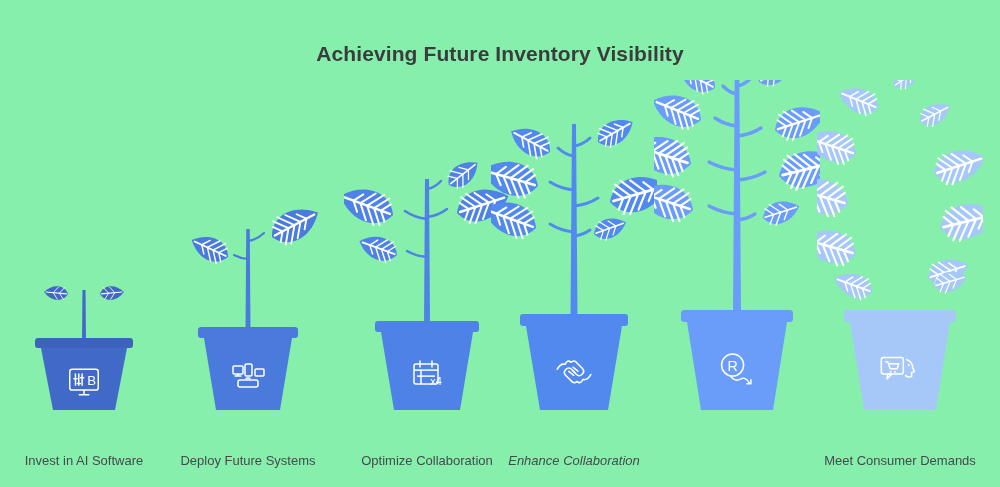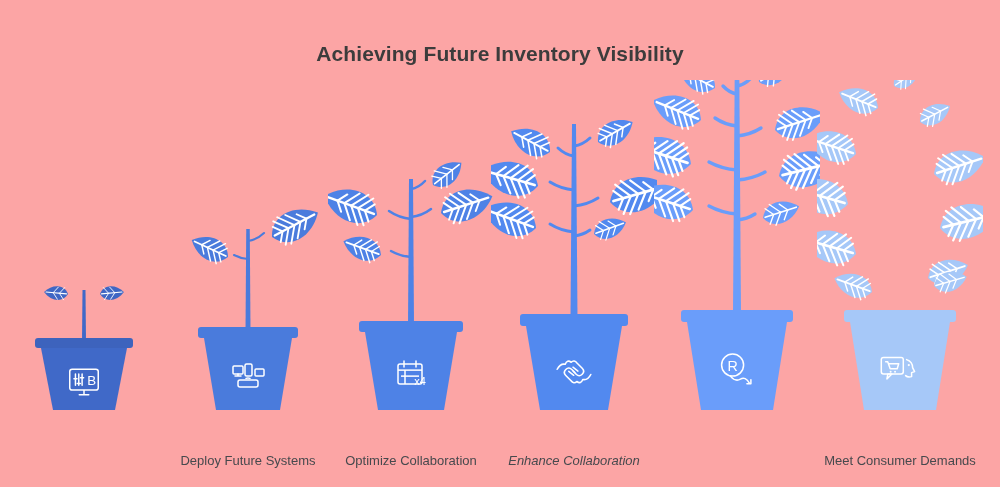--- a/index.html
+++ b/index.html
@@ -9,21 +9,21 @@
     height: 487px;
     background: #ffffff;
     font-family: "Liberation Sans", sans-serif;
     overflow: hidden;
   }
 
   #infographic {
     position: relative;
     width: 1000px;
     height: 487px;
-    background: #fca5a5;
+    background: #86efac;
   }
 
   
   #title {
     position: absolute;
     top: 42px;
     left: 0;
     width: 1000px;
     text-align: center;
     font-size: 21px;
@@ -114,20 +114,21 @@
                 <path d="M72.93,298.63 L75.97,298.63" stroke="#fff" stroke-width="1.5" stroke-linecap="round"></path>
                 <path d="M77.775,293.88 L77.775,305.28000000000003" stroke="#fff" stroke-width="1.5" stroke-linecap="round"></path>
                 <path d="M76.255,303.38 L79.295,303.38" stroke="#fff" stroke-width="1.5" stroke-linecap="round"></path>
                 <path d="M81.1,293.88 L81.1,305.28000000000003" stroke="#fff" stroke-width="1.5" stroke-linecap="round"></path>
                 <path d="M79.58,297.68 L82.62,297.68" stroke="#fff" stroke-width="1.5" stroke-linecap="round"></path>
                 <text x="90.6" y="304.805" fill="#fff" font-size="13.299999999999999px" font-family="&quot;Liberation Sans&quot;, sans-serif" text-anchor="middle" font-weight="normal">B</text>
               </g>
             </g>
           </svg>
         </div>
+        <div class="stage-label">Invest in AI Software</div>
       </div>
       <div class="stage" style="left: 165px;">
         <div class="stage-graphic">
           <svg class="stage-svg" viewBox="0 0 166 345">
             <g>
               <path d="M83,179 Q75.3,178.4 69,175" stroke="#4a7bdc" stroke-width="2.1" fill="none" stroke-linecap="round"></path>
               <path d="M83,161 Q91.8,159.8 99,153" stroke="#4a7bdc" stroke-width="2.1" fill="none" stroke-linecap="round"></path>
               <path d="M80.5,251 L81.25,149
         L84.75,149 L85.5,251 Z" fill="#4a7bdc"></path>
               <g transform="translate(63,177) rotate(205)">
@@ -169,21 +170,21 @@
                 <rect x="80" y="283.88" width="7" height="12" rx="1.5" fill="none" stroke="#fff" stroke-width="1.5"></rect>
                 <rect x="90" y="288.88" width="9" height="7" rx="1" fill="none" stroke="#fff" stroke-width="1.5"></rect>
                 <rect x="73" y="299.88" width="20" height="7" rx="2" fill="none" stroke="#fff" stroke-width="1.5"></rect>
                 <path d="M81,298.38 A 5 5 0 0 1 85,298.38" stroke="#fff" stroke-width="1.5" fill="none" stroke-linecap="round"></path>
               </g>
             </g>
           </svg>
         </div>
         <div class="stage-label">Deploy Future Systems</div>
       </div>
-      <div class="stage" style="left: 328px;">
+      <div class="stage" style="left: 344px;">
         <div class="stage-graphic">
           <svg class="stage-svg" viewBox="0 0 166 345">
             <g>
               <path d="M83,177 Q72,176.1 63,171" stroke="#4e82e6" stroke-width="2.52" fill="none" stroke-linecap="round"></path>
               <path d="M83,139 Q70.9,137.8 61,131" stroke="#4e82e6" stroke-width="2.52" fill="none" stroke-linecap="round"></path>
               <path d="M83,137 Q94,135.8 103,129" stroke="#4e82e6" stroke-width="2.52" fill="none" stroke-linecap="round"></path>
               <path d="M83,109 Q90.7,107.8 97,101" stroke="#4e82e6" stroke-width="2.52" fill="none" stroke-linecap="round"></path>
               <path d="M80,245 L81,99
         L85,99 L86,245 Z" fill="#4e82e6"></path>
               <g transform="translate(53,175) rotate(200)">

